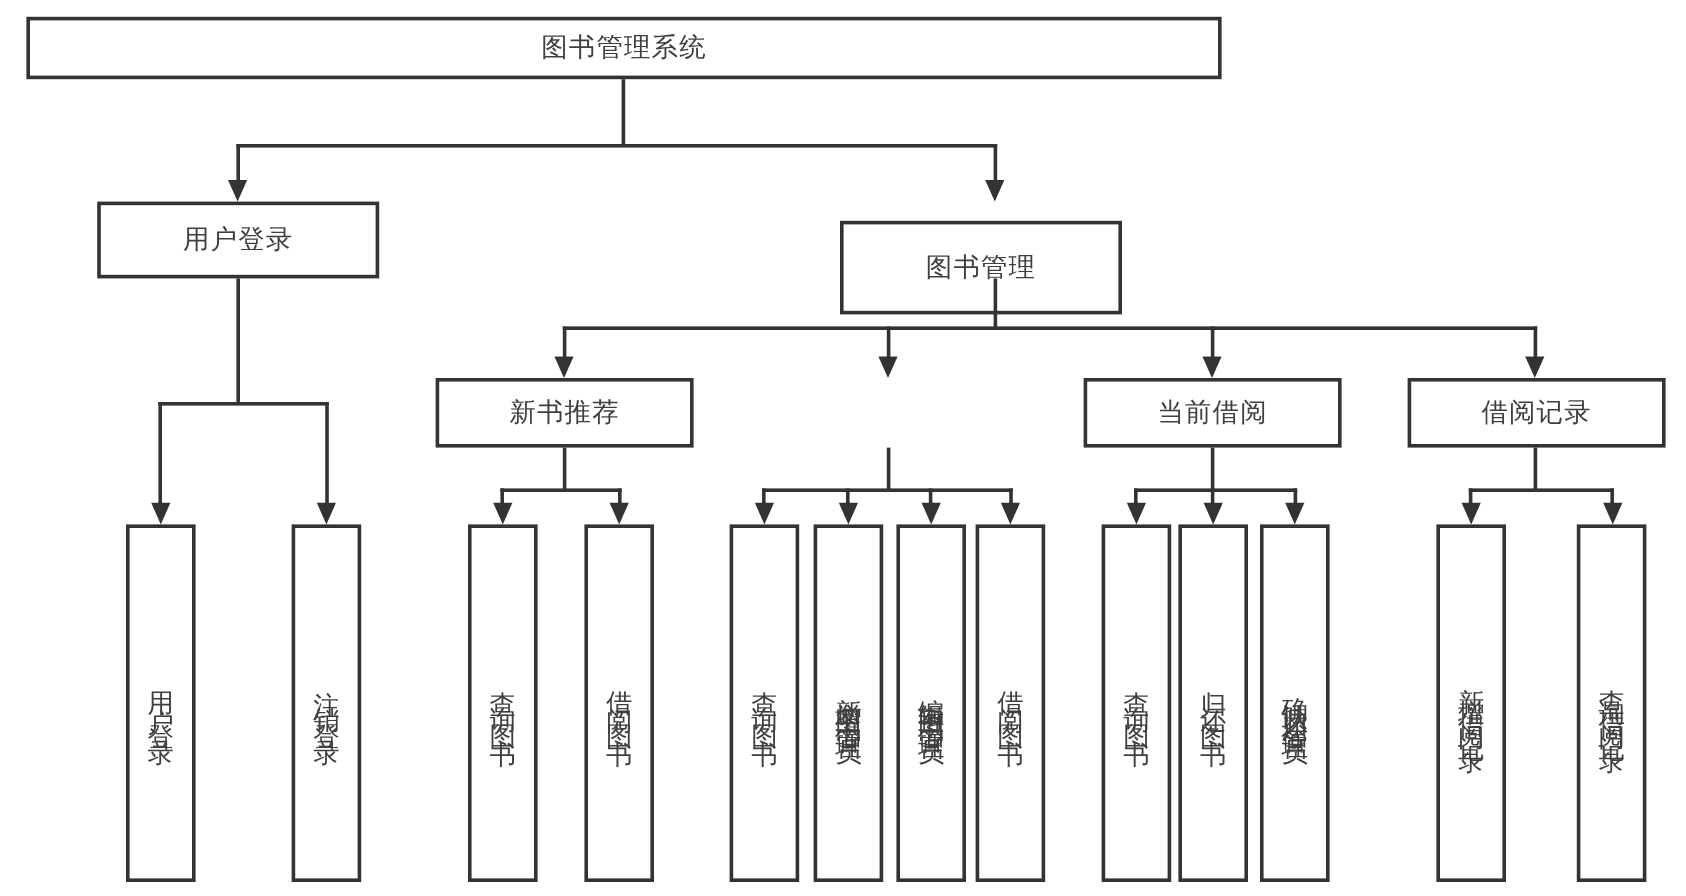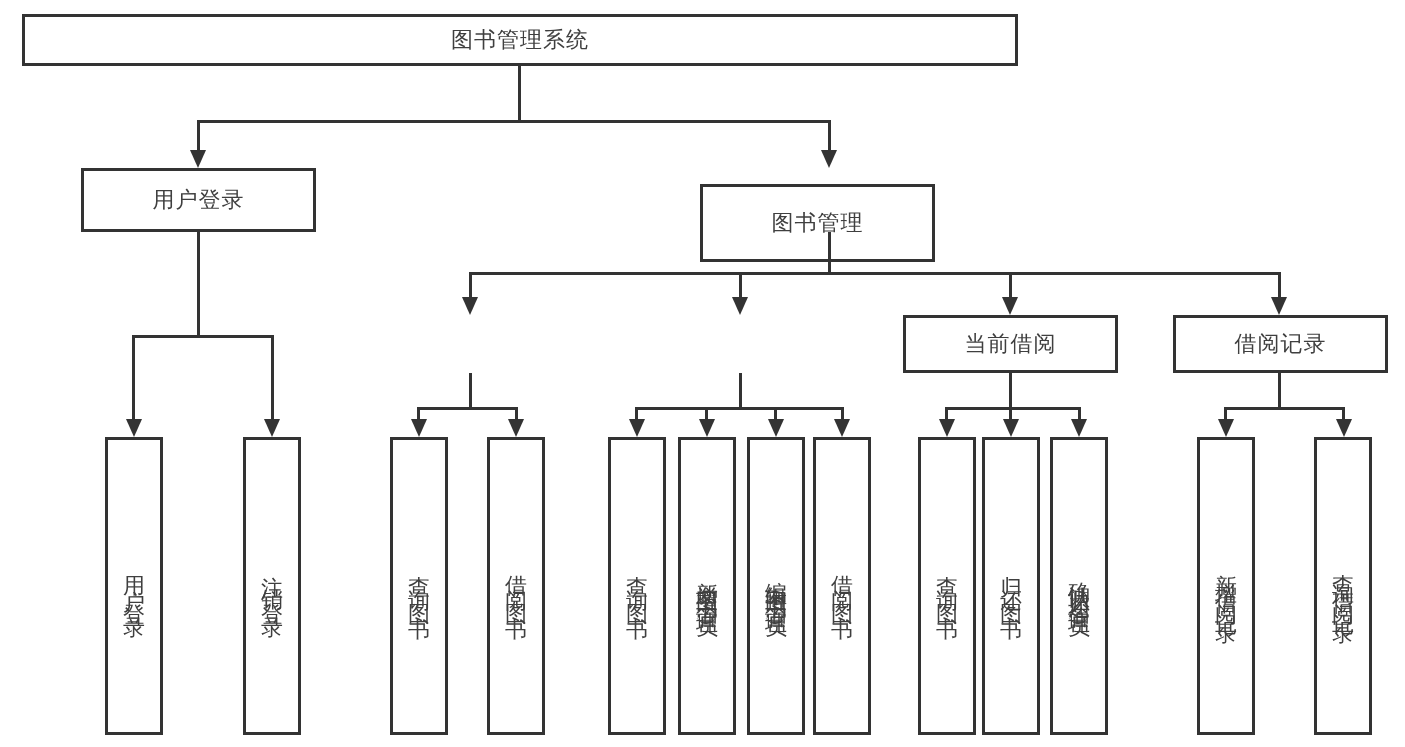--- a/index.html
+++ b/index.html
@@ -63,20 +63,23 @@
     <span>图书管理系统</span>
   </div>
 
   <div class="node" style="left:81px; top:168px; width:235px; height:64px;">
     <span>用户登录</span>
   </div>
   <div class="node" style="left:700px; top:168px; width:235px; height:78px;margin-top:16px;">
     <span>图书管理</span>
   </div>
 
+  <div class="node" style="left:363px; top:315px; width:215px; height:58px;">
+    <span>新书推荐</span>
+  </div>
   <div class="node" style="left:903px; top:315px; width:215px; height:58px;">
     <span>当前借阅</span>
   </div>
   <div class="node" style="left:1173px; top:315px; width:215px; height:58px;">
     <span>借阅记录</span>
   </div>
 
   <div class="node vnode v4" style="left:105px; top:437px; width:58px; height:298px;">
     <span>用户登录</span>
   </div>

